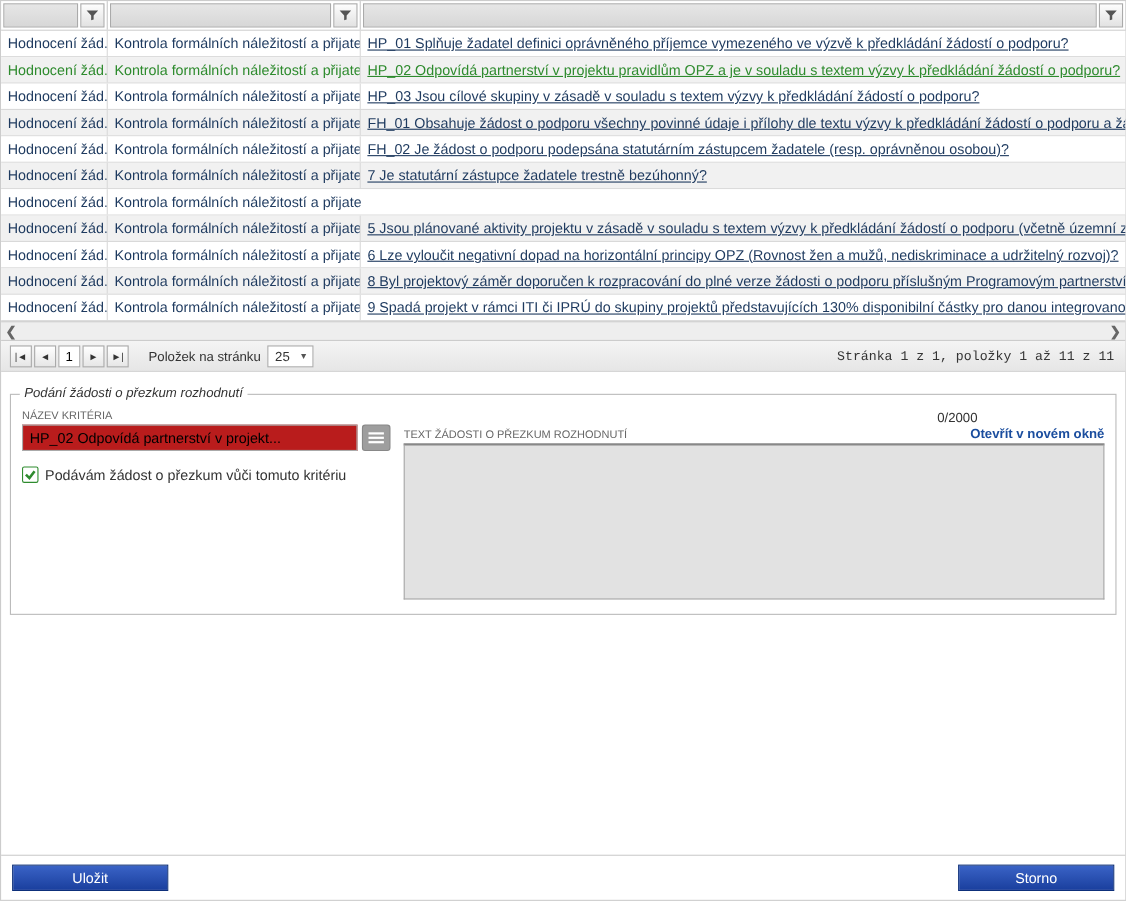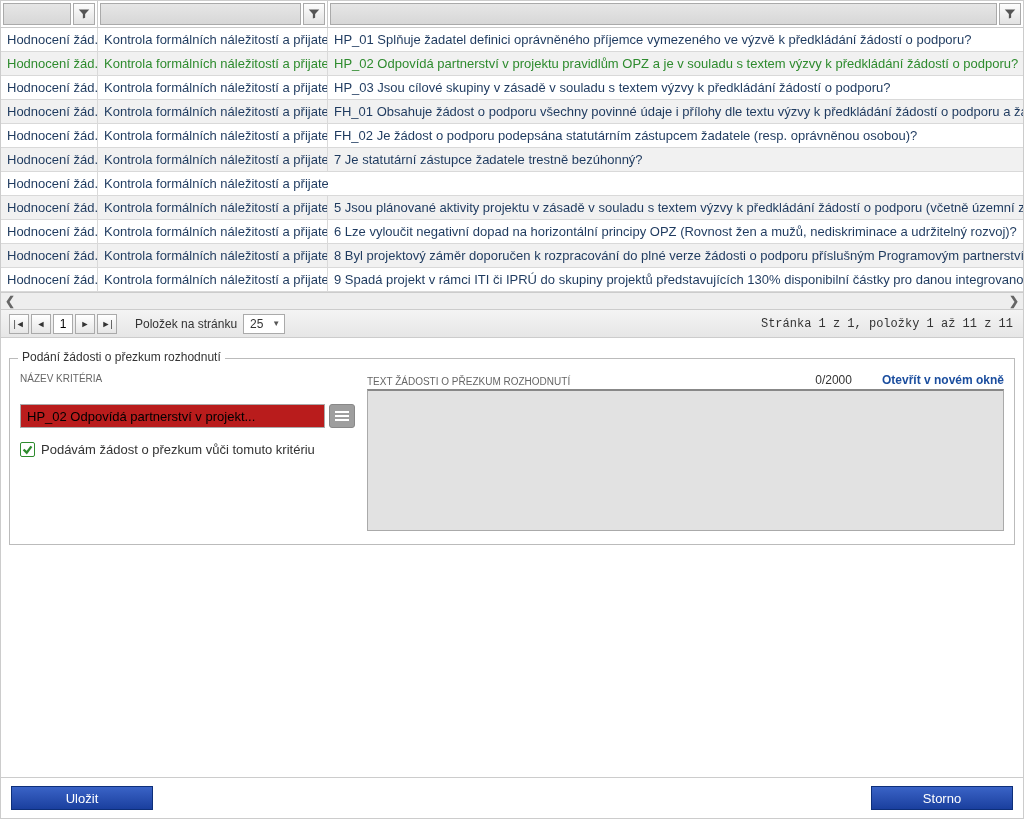--- a/index.html
+++ b/index.html
@@ -17,44 +17,44 @@
 
 .table { display: flex; flex-direction: column; }
 .row { display: flex; border-bottom: 1px solid #d9d9d9; height: 24px; align-items: center; cursor: pointer; }
 .row:nth-child(odd) { background: #fff; }
 .row:nth-child(even) { background: #f1f1f1; }
 .row.selected .cell { color: #2e8b2e; }
 .cell { padding: 0 6px; white-space: nowrap; overflow: hidden; text-overflow: ellipsis; border-right: 1px solid #d9d9d9; height: 100%; display: flex; align-items: center; color: #1e3a5f; }
 .cell:last-child { border-right: none; }
 .col1 { width: 97px; }
 .col2 { width: 230px; }
-.col3 { flex: 1; }
+.col3 { flex: 1; text-decoration: underline; }
 
 
 .hscroll { height: 18px; background: #eee; border-top: 1px solid #ccc; border-bottom: 1px solid #ccc; display: flex; align-items: center; justify-content: space-between; padding: 0 4px; }
 .hscroll .chev { font-size: 12px; color: #666; cursor: pointer; font-weight: bold; }
 
 
 .pagination { height: 28px; background: linear-gradient(#f4f4f4,#e6e6e6); display: flex; align-items: center; padding: 0 8px; font-size: 12px; color: #333; border-bottom: 1px solid #ccc; position: relative; }
 .pag-group { display: flex; gap: 2px; align-items: center; }
 .pag-btn { width: 20px; height: 20px; border: 1px solid #aaa; background: linear-gradient(#fff,#e6e6e6); display: flex; align-items: center; justify-content: center; cursor: pointer; font-size: 9px; color: #333; }
 .pag-page { width: 20px; height: 20px; border: 1px solid #aaa; background: #fff; text-align: center; font-size: 12px; }
 .pag-label { margin-left: 18px; }
 .pag-select { margin-left: 6px; height: 20px; border: 1px solid #aaa; background: #fff; padding: 0 18px 0 6px; font-size: 12px; position: relative; display: inline-flex; align-items: center; min-width: 42px; }
 .pag-select::after { content: "▼"; position: absolute; right: 4px; font-size: 8px; color: #555; }
 .pag-info { position: absolute; right: 10px; font-family: Liberation Mono, monospace; }
 
 
 .form-area { padding: 20px 8px 8px 8px; }
 .fieldset { border: 1px solid #bbb; position: relative; padding: 14px 10px 10px 10px; }
-.legend { position: absolute; top: -9px; left: 8px; background: #fff; padding: 0 4px; font-size: 12px; color: #333; }
+.legend { position: absolute; top: -9px; left: 8px; background: #fff; padding: 0 4px; font-size: 12px; color: #333; font-style: italic; }
 .form-body { display: flex; gap: 12px; align-items: flex-start; }
 .left-col { width: 335px; }
 .right-col { flex: 1; position: relative; }
-.field-label { font-size: 10px; color: #666; text-transform: uppercase; letter-spacing: 0; margin-bottom: 20px; }
+.field-label { font-size: 10px; color: #666; text-transform: uppercase; letter-spacing: 0; margin-bottom: 2px; }
 .input-row { display: flex; gap: 4px; align-items: center; }
 .text-input { flex: 1; height: 24px; border: 1px solid #aaa; padding: 0 6px; font-size: 13px; background: #b91c1c; }
 .picker-btn { width: 26px; height: 24px; background: #9e9e9e; border: 1px solid #888; border-radius: 3px; display: flex; align-items: center; justify-content: center; cursor: pointer; }
 .picker-btn span { width: 14px; height: 2px; background: #fff; box-shadow: 0 -4px 0 #fff, 0 4px 0 #fff; }
 .checkbox-row { display: flex; align-items: center; gap: 6px; margin-top: 14px; }
 .checkbox { width: 15px; height: 15px; border: 1px solid #2e8b2e; border-radius: 2px; display: flex; align-items: center; justify-content: center; background: #fff; }
 .checkbox svg { width: 11px; height: 11px; stroke: #2e8b2e; stroke-width: 3; fill: none; }
 .right-header { display: flex; justify-content: space-between; align-items: flex-end; margin-bottom: 2px; }
 .right-header .field-label { margin-bottom: 0; }
 .counter { font-size: 12px; color: #333; }
@@ -191,21 +191,21 @@
               <svg viewBox="0 0 14 14">
                   <polyline points="2,7 6,11 12,3"></polyline>
                 </svg>
             </div>
             <span>Podávám žádost o přezkum vůči tomuto kritériu</span>
           </div>
         </div>
         <div class="right-col">
           <div class="right-header">
             <span class="field-label">TEXT ŽÁDOSTI O PŘEZKUM ROZHODNUTÍ</span>
-            <div style="display:flex;align-items:flex-start;">
+            <div style="display:flex;align-items:flex-start;flex-direction:column;">
               <span class="counter">0/2000</span>
               <span class="open-link">Otevřít v novém okně</span>
             </div>
           </div>
           <textarea class="textarea" style=""></textarea>
         </div>
       </div>
     </div>
   </div>
 

